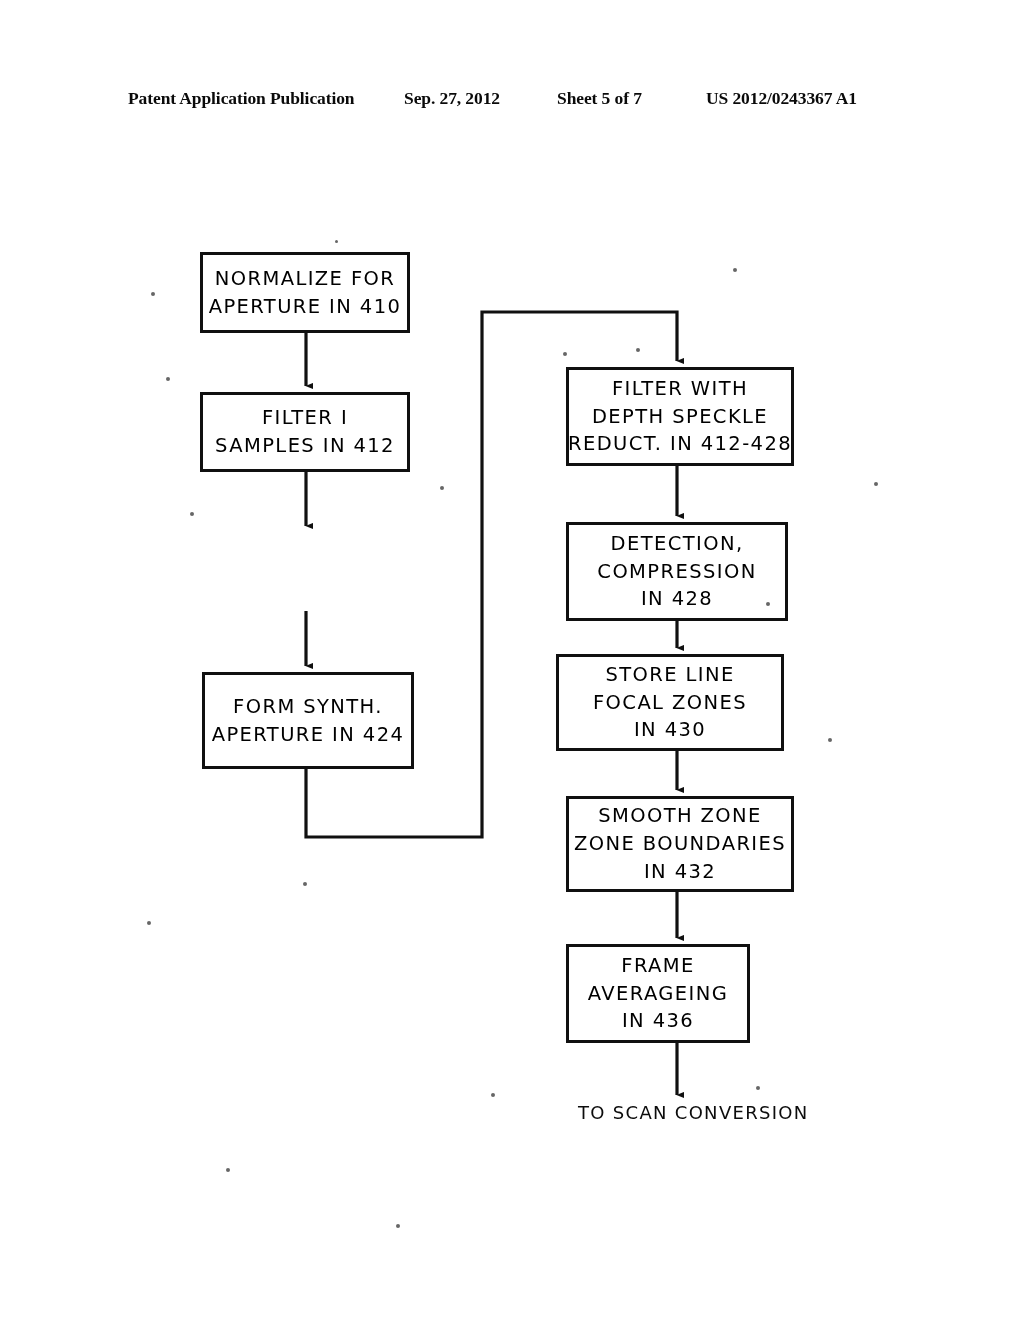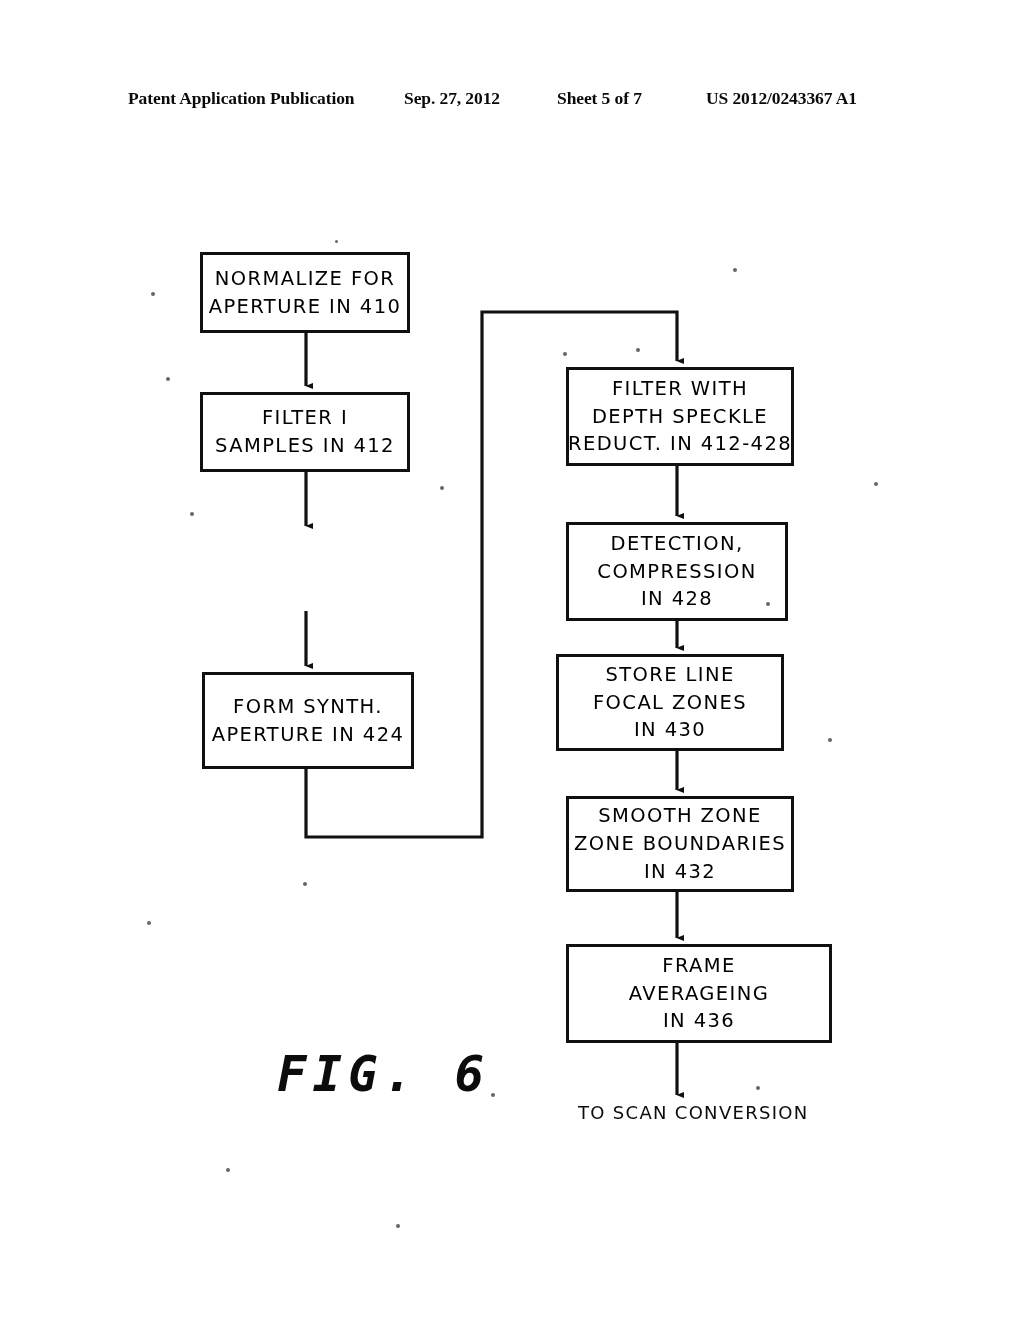--- a/index.html
+++ b/index.html
@@ -82,21 +82,21 @@
   #box-normalize { left: 200px; top: 252px;  width: 210px; height: 81px; }
   #box-filter-i  { left: 200px; top: 392px;  width: 210px; height: 80px; }
   #box-filter-q  { left: 200px; top: 532px;  width: 210px; height: 79px; }
   #box-form-synth{ left: 202px; top: 672px;  width: 212px; height: 97px; }
 
   
   #box-filter-depth { left: 566px; top: 367px;  width: 228px; height: 99px; }
   #box-detection    { left: 566px; top: 522px;  width: 222px; height: 99px; }
   #box-store-line   { left: 538px; top: 654px;  width: 228px; height: 97px; margin-left: 18px; }
   #box-smooth-focal { left: 566px; top: 796px;  width: 228px; height: 96px; }
-  #box-frame-avg    { left: 566px; top: 944px;  width: 266px; height: 99px; }
+  #box-frame-avg    { left: 566px; top: 944px;  width: 184px; height: 99px; }
 
   
   #fig-caption {
     position: absolute;
     left: 277px;
     top: 1046px;
     font-family: "DejaVu Sans Mono", monospace;
     font-style: italic;
     font-weight: bold;
     font-size: 49px;
@@ -198,21 +198,20 @@
     <div class="bx-line">ZONE BOUNDARIES</div>
     <div class="bx-line">IN 432</div>
   </div>
 
   <div class="flow-box" id="box-frame-avg">
     <div class="bx-line">FRAME</div>
     <div class="bx-line">AVERAGEING</div>
     <div class="bx-line">IN 436</div>
   </div>
 
-  <div id="fig-caption">FIG. 6</div>
   <div id="to-scan-label">TO SCAN CONVERSION</div>
 
   <span class="speck" style="left:151px;  top:292px;  width:4px; height:4px;"></span>
   <span class="speck" style="left:335px;  top:240px;  width:3px; height:3px;"></span>
   <span class="speck" style="left:733px;  top:268px;  width:4px; height:4px;"></span>
   <span class="speck" style="left:563px;  top:352px;  width:4px; height:4px;"></span>
   <span class="speck" style="left:636px;  top:348px;  width:4px; height:4px;"></span>
   <span class="speck" style="left:166px;  top:377px;  width:4px; height:4px;"></span>
   <span class="speck" style="left:440px;  top:486px;  width:4px; height:4px;"></span>
   <span class="speck" style="left:874px;  top:482px;  width:4px; height:4px;"></span>

